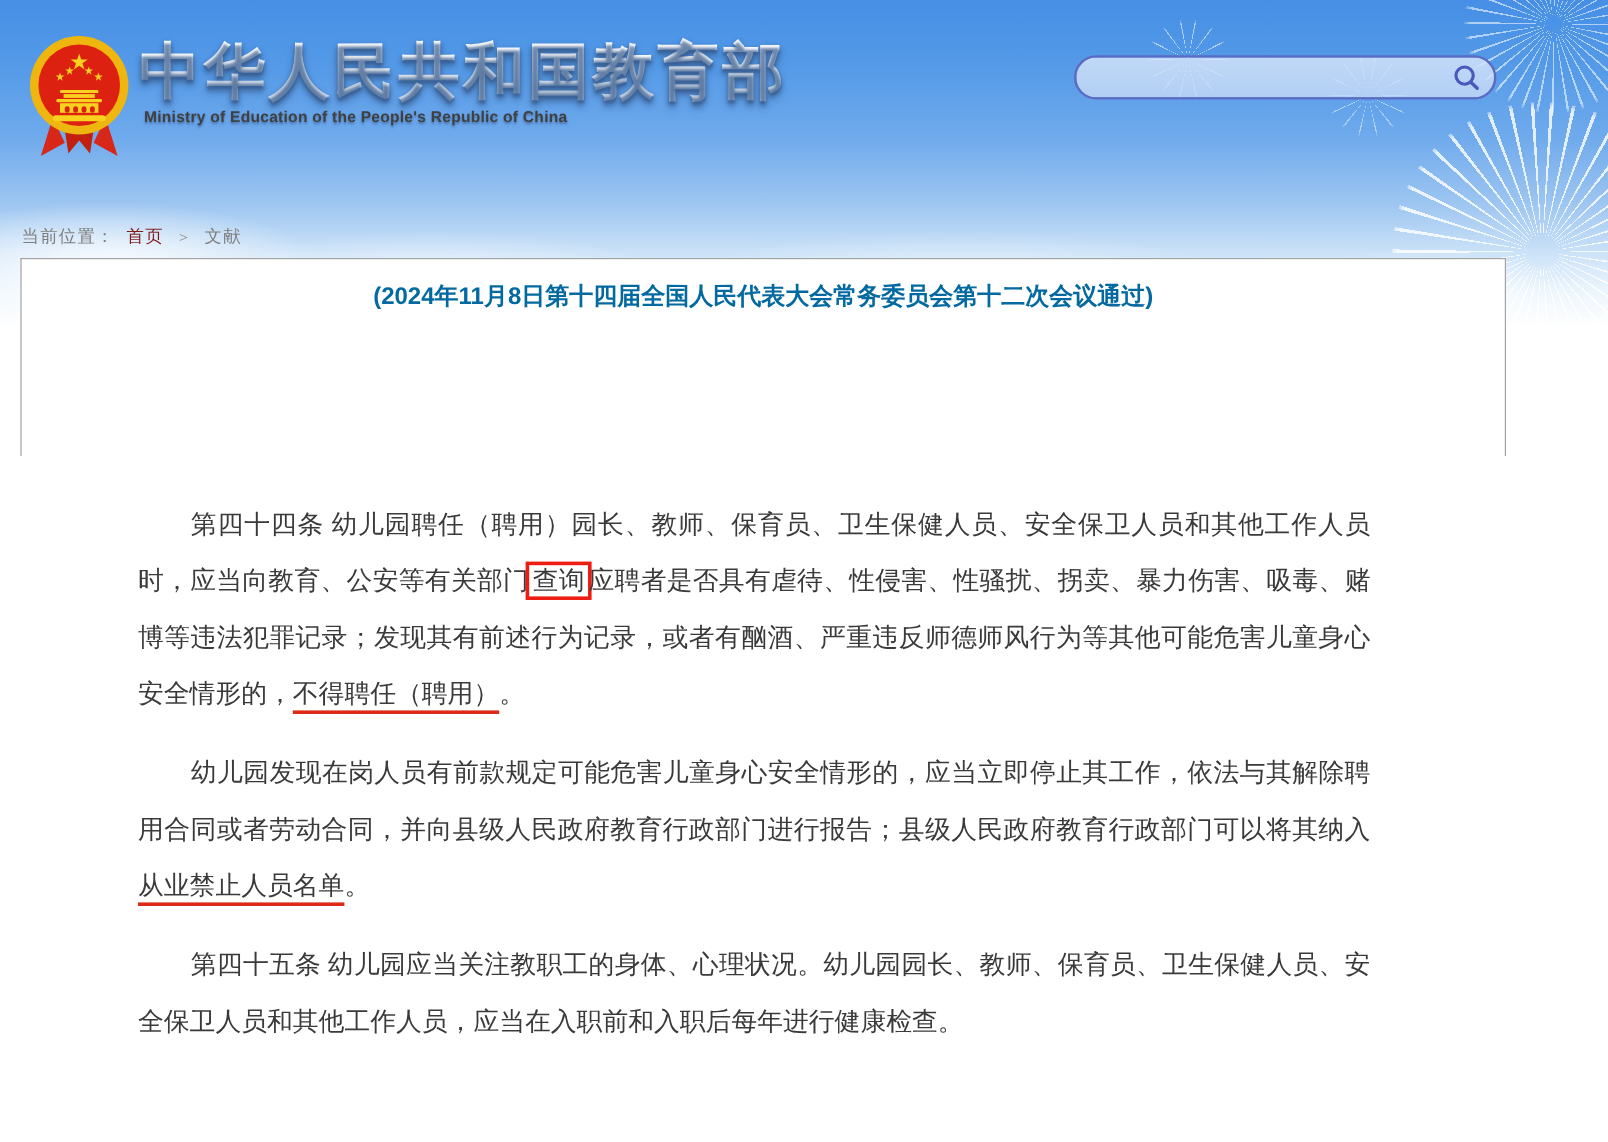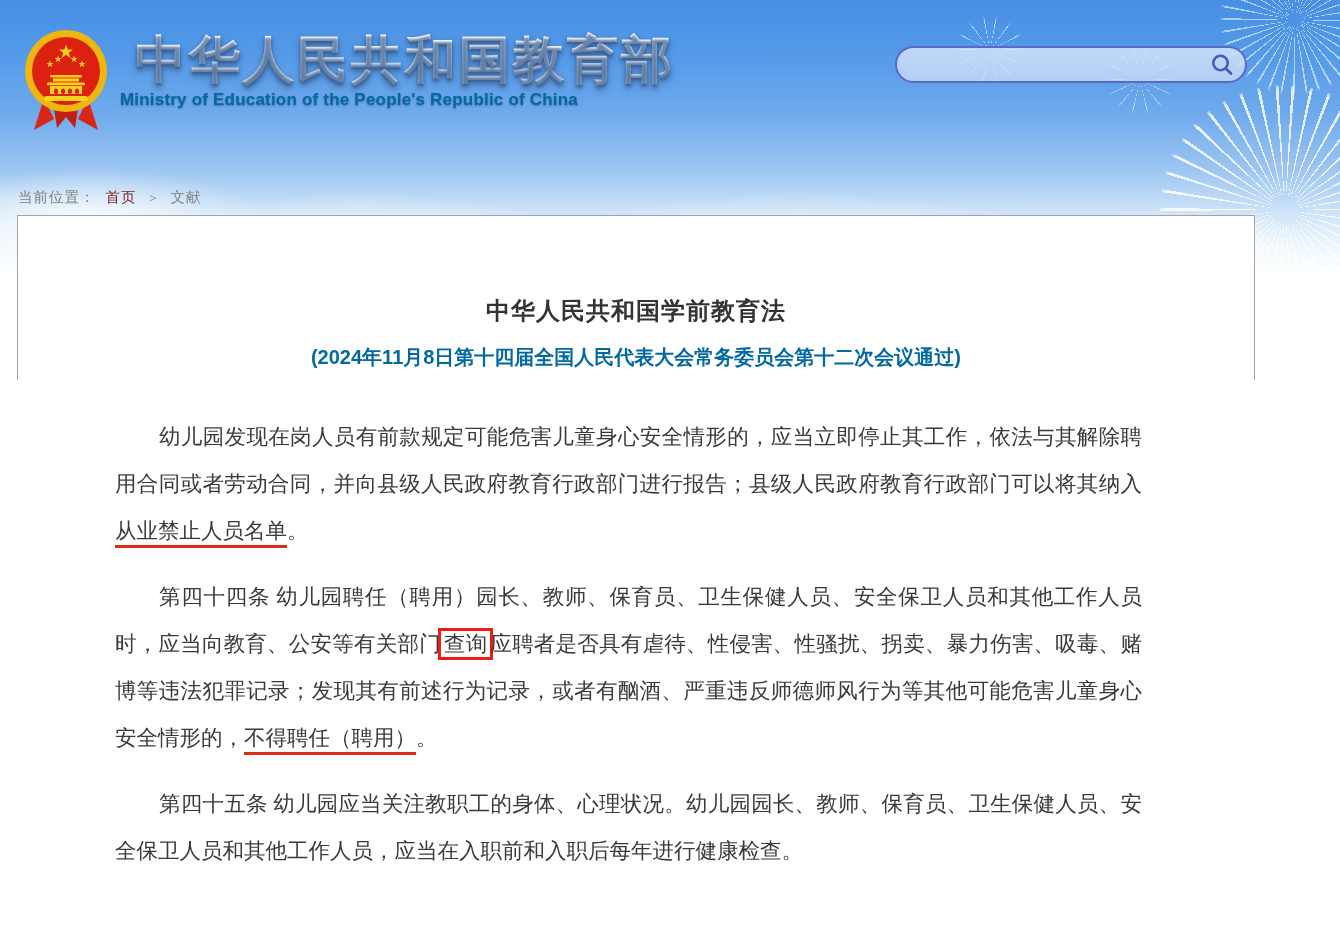--- a/index.html
+++ b/index.html
@@ -34,30 +34,30 @@
     background:repeating-conic-gradient(from 10deg, rgba(255,255,255,.75) 0deg 2deg, rgba(255,255,255,0) 2deg 26deg);
     -webkit-mask:radial-gradient(circle, #000 0 60%, transparent 70%);
             mask:radial-gradient(circle, #000 0 60%, transparent 70%);
   }
   .seed.s1 { left:955px; top:15px;  opacity:.75; }
   .seed.s2 { left:1105px; top:45px; opacity:.65; }
 
   
   .emblem { position:absolute; left:24px; top:26px; width:84px; height:112px; cursor:pointer; }
   .site-title {
-    position:absolute; left:135px; top:26px;
+    position:absolute; left:116px; top:26px;
     font-size:51px; font-weight:bold; letter-spacing:3px; color:#fff;
     text-shadow:0 2px 2px rgba(55,90,140,.65), 0 4px 6px rgba(55,90,140,.35);
     background:linear-gradient(180deg,#ffffff 30%,#cdd8e4 70%,#f2f6fa 100%);
     -webkit-background-clip:text; background-clip:text; -webkit-text-fill-color:transparent;
     filter:drop-shadow(0 2px 2px rgba(50,85,135,.6));
   }
   .site-subtitle {
     position:absolute; left:120px; top:90px;
-    font-size:17px; font-weight:bold; color:#0369a1; letter-spacing:.2px;
+    font-size:13px; font-weight:bold; color:#404040; letter-spacing:.2px;
     text-shadow:0 1px 2px rgba(55,90,140,.7);
   }
 
   
   .search-box {
     position:absolute; left:895px; top:46px; width:352px; height:37px;
     border:2px solid #5d6ac4; border-radius:20px;
     background:linear-gradient(180deg, rgba(212,228,250,.85), rgba(198,218,246,.8));
     display:flex; align-items:center; padding:0 8px 0 16px;
   }
@@ -151,21 +151,20 @@
 </div>
 
 <div class="breadcrumb">
   <span>当前位置：</span>
   <a>首页</a>
   <span class="sep">＞</span>
   <span>文献</span>
 </div>
 
 <div class="article-head">
-  <div class="article-title">中华人民共和国学前教育法</div>
   <div class="article-subtitle">(2024年11月8日第十四届全国人民代表大会常务委员会第十二次会议通过)</div>
 </div>
 
 <div class="article-body">
+    <p class="para"><span class="seg-normal">第四十四条 幼儿园聘任（聘用）园长、教师、保育员、卫生保健人员、安全保卫人员和其他工作人员时，应当向教育、公安等有关部门</span><span class="seg-redbox">查询</span><span class="seg-normal">应聘者是否具有虐待、性侵害、性骚扰、拐卖、暴力伤害、吸毒、赌博等违法犯罪记录；发现其有前述行为记录，或者有酗酒、严重违反师德师风行为等其他可能危害儿童身心安全情形的，</span><span class="seg-redline">不得聘任（聘用）</span><span class="seg-normal">。</span></p>
     <p class="para"><span class="seg-normal">幼儿园发现在岗人员有前款规定可能危害儿童身心安全情形的，应当立即停止其工作，依法与其解除聘用合同或者劳动合同，并向县级人民政府教育行政部门进行报告；县级人民政府教育行政部门可以将其纳入</span><span class="seg-redline">从业禁止人员名单</span><span class="seg-normal">。</span></p>
-    <p class="para"><span class="seg-normal">第四十四条 幼儿园聘任（聘用）园长、教师、保育员、卫生保健人员、安全保卫人员和其他工作人员时，应当向教育、公安等有关部门</span><span class="seg-redbox">查询</span><span class="seg-normal">应聘者是否具有虐待、性侵害、性骚扰、拐卖、暴力伤害、吸毒、赌博等违法犯罪记录；发现其有前述行为记录，或者有酗酒、严重违反师德师风行为等其他可能危害儿童身心安全情形的，</span><span class="seg-redline">不得聘任（聘用）</span><span class="seg-normal">。</span></p>
     <p class="para"><span class="seg-normal">第四十五条 幼儿园应当关注教职工的身体、心理状况。幼儿园园长、教师、保育员、卫生保健人员、安全保卫人员和其他工作人员，应当在入职前和入职后每年进行健康检查。</span></p>
   </div>
 
 </body></html>

